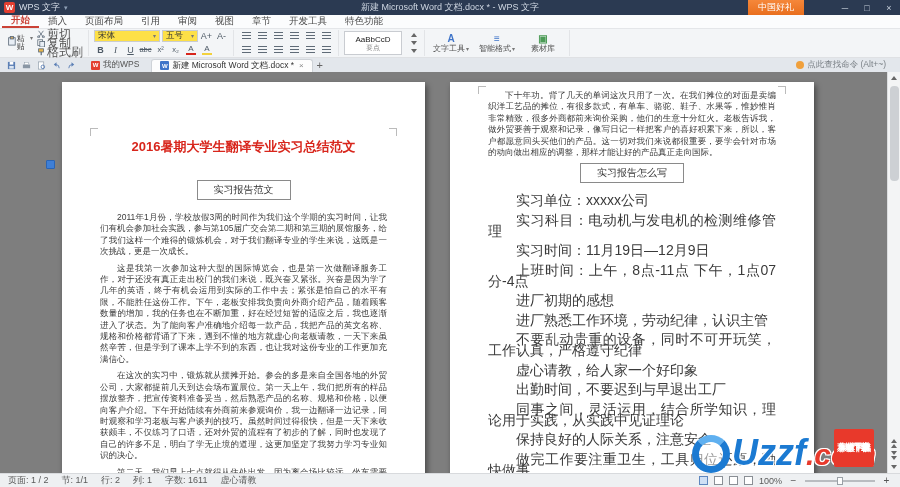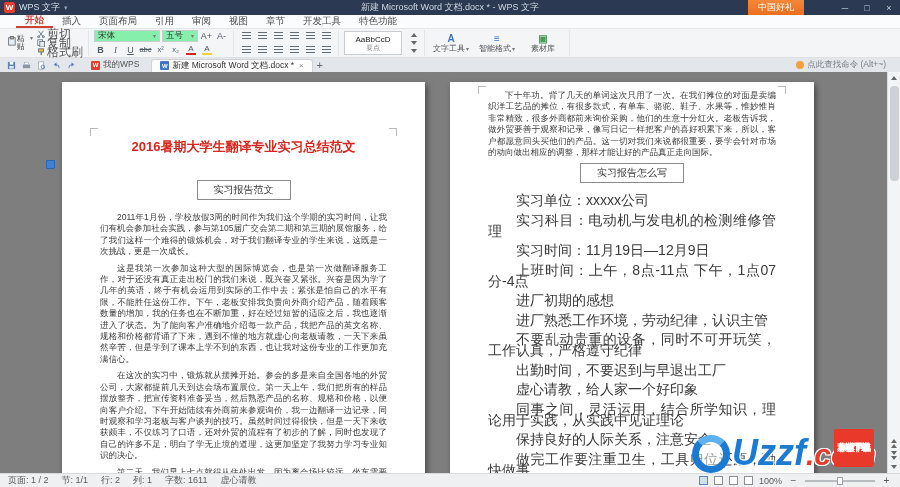--- a/index.html
+++ b/index.html
@@ -17,37 +17,37 @@
   .tb-caret { font-size:7px; color:#8fa0b6; }
   .tb-title { position:absolute; left:0; right:0; text-align:center; font-size:9px; color:#cfd7e2; }
   .tb-right { margin-left:auto; display:flex; align-items:center; height:100%; z-index:2; }
   .promo-btn { background:linear-gradient(#f5873a,#e96f1e); color:#fff; font-size:9px;
     padding:0 10px; height:15px; display:flex; align-items:center; margin-right:30px; }
   .winbtn { width:22px; height:15px; display:flex; align-items:center; justify-content:center;
     color:#c6cfdb; font-size:9px; }
 
   
   .menubar { position:absolute; top:15px; left:0; right:0; height:14px; background:#fbfcfd;
-    border-bottom:1px solid #e4e6e9; display:flex; align-items:stretch; padding-left:16px; }
+    border-bottom:1px solid #e4e6e9; display:flex; align-items:stretch; padding-left:2px; }
   .menu-item { font-size:9.5px; color:#4a4a4a; padding:0 9px; display:flex; align-items:center; }
   .menu-item.active { color:#cb4237; font-weight:bold; border-bottom:2px solid #cb4237; }
 
   
   .ribbon { position:absolute; top:29px; left:0; right:0; height:29px; background:#f3f5f7;
     border-bottom:1px solid #dfe1e4; display:flex; align-items:stretch; padding:1px 2px; }
   .rgroup { display:flex; flex-direction:column; justify-content:center; gap:1px;
     padding:0 5px; border-right:1px solid #e2e4e7; }
   .rgroup.hrow { flex-direction:row; align-items:center; gap:4px; }
   .rrow { display:flex; align-items:center; gap:2px; height:13px; }
   .paste-btn { display:flex; flex-direction:row; width:26px; cursor:pointer; }
   .paste-label { font-size:8px; color:#444; line-height:8px; }
   .mini-caret { font-size:6px; color:#777; line-height:6px; }
   .clip-col { display:flex; flex-direction:column; gap:1px; }
   .clip-item { display:flex; align-items:center; gap:2px; font-size:12px; color:#555; height:8px; }
-  .combo { display:flex; align-items:center; justify-content:space-between; background:#86efac;
+  .combo { display:flex; align-items:center; justify-content:space-between; background:#fde047;
     border:1px solid #c9ccd1; height:12px; font-size:8.5px; color:#333; padding:0 3px; }
   .combo-font { width:66px; } .combo-size { width:36px; }
   .lbtn { min-width:13px; height:12px; display:flex; align-items:center; justify-content:center;
     font-size:9px; color:#4e5a66; cursor:pointer; }
   .lbtn.b { font-weight:bold; } .lbtn.i { font-style:italic; font-family:"Liberation Serif",serif; }
   .lbtn.u { text-decoration:underline; } .lbtn.s { text-decoration:line-through; font-size:7.5px; }
   .lbtn.sup,.lbtn.sub { font-size:7.5px; }
   .color-btn { display:flex; flex-direction:column; align-items:center; width:14px; height:12px;
     justify-content:center; font-size:8px; color:#4e5a66; }
   .color-bar { width:10px; height:2px; }
@@ -393,22 +393,22 @@
       <div class="crop tr"></div>
       <p class="para">下十年功。背了几天的单词这次只用了一次。在我们摊位的对面是卖编织洋工艺品的摊位，有很多款式，有单车、骆驼、鞋子、水果等，惟妙惟肖非常精致，很多外商都前来询价采购，他们的生意十分红火。老板告诉我，做外贸要善于观察和记录，像写日记一样把客户的喜好积累下来，所以，客户都愿意回头买他们的产品。这一切对我们来说都很重要，要学会针对市场的动向做出相应的调整，那样才能让好的产品真正走向国际。</p>
       <div class="sub-box">实习报告怎么写</div>
       <div class="list-item">实习单位：xxxxx公司</div>
       <div class="list-item">实习科目：电动机与发电机的检测维修管理</div>
       <div class="list-item">实习时间：11月19日—12月9日</div>
       <div class="list-item">上班时间：上午，8点-11点 下午，1点07分-4点</div>
       <div class="list-item">进厂初期的感想</div>
       <div class="list-item">进厂熟悉工作环境，劳动纪律，认识主管</div>
       <div class="list-item">不要乱动贵重的设备，同时不可开玩笑，工作认真，严格遵守纪律</div>
+      <div class="list-item">虚心请教，给人家一个好印象</div>
       <div class="list-item">出勤时间，不要迟到与早退出工厂</div>
-      <div class="list-item">虚心请教，给人家一个好印象</div>
       <div class="list-item">同事之间，灵活运用，结合所学知识，理论用于实践，从实践中见证理论</div>
       <div class="list-item">保持良好的人际关系，注意安全</div>
       <div class="list-item">做完工作要注重卫生，工具归位还原，勤快做事</div>
       <div class="list-item">实习总结</div>
     </div>
 
     <div class="watermark">
       <div class="wm-ring"></div>
       <div class="wm-text" style="position:relative">
         <span>Uzzf</span><span class="wm-suffix">.com</span>

